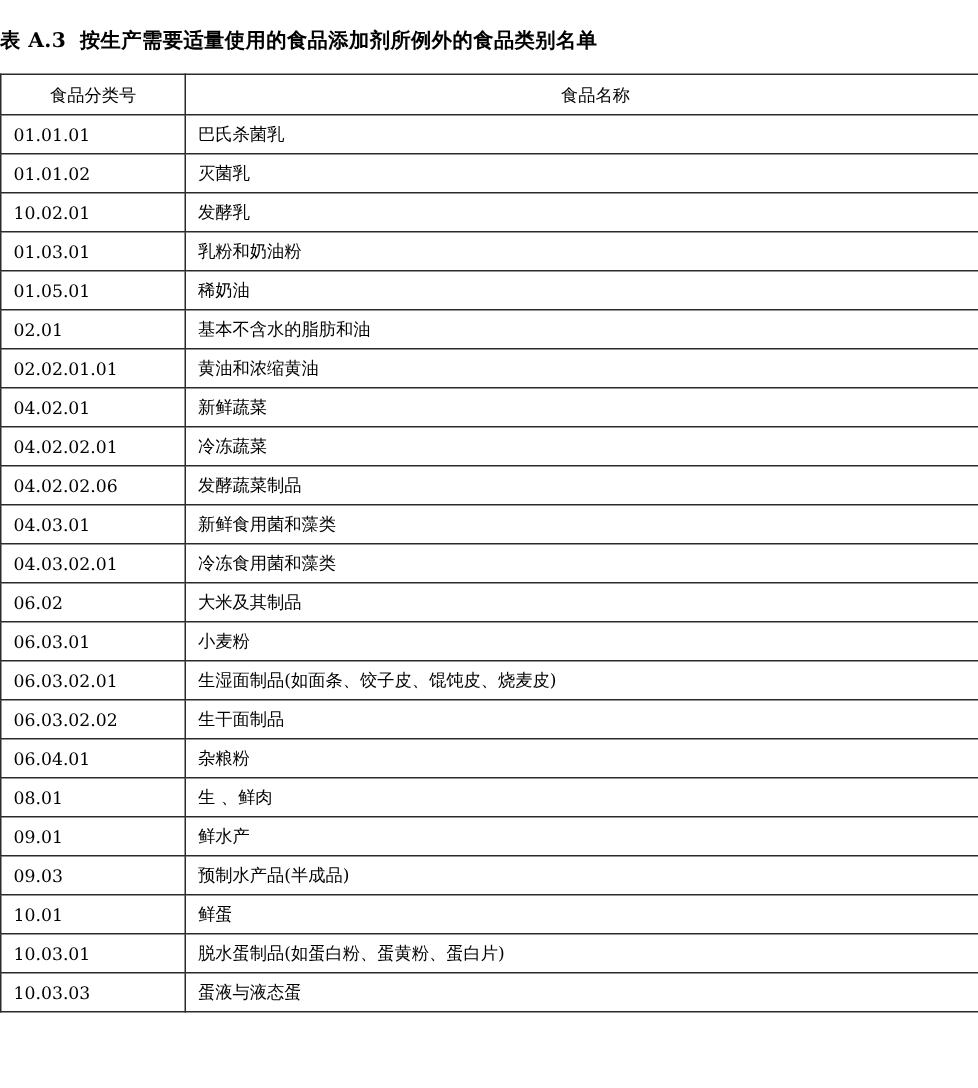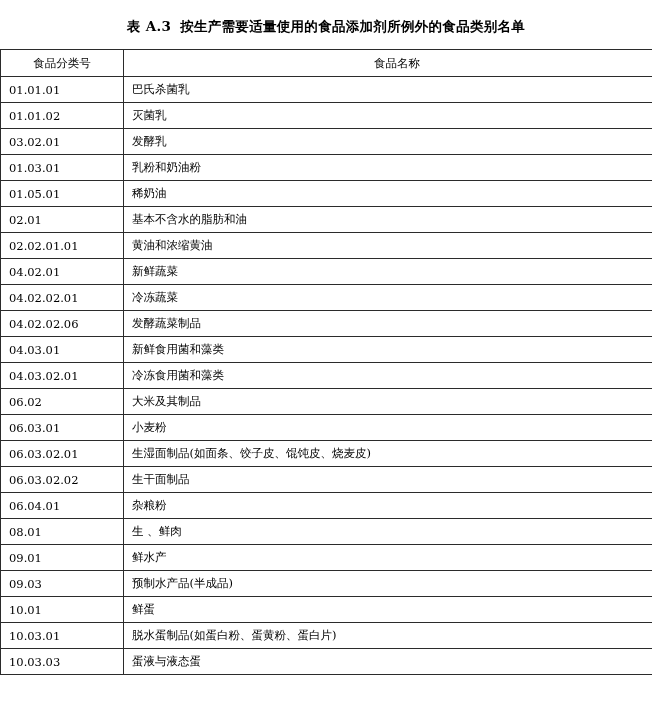--- a/index.html
+++ b/index.html
@@ -14,21 +14,20 @@
     color: #000000;
     overflow: hidden;
   }
   .page {
     width: 652px;
     height: 725px;
     position: relative;
     box-sizing: border-box;
   }
   .table-title {
-    text-align: center;
     font-weight: bold;
     font-size: 13.5px;
     letter-spacing: 0.3px;
     padding-top: 18px;
     padding-bottom: 13px;
     font-family: "DejaVu Serif", "Liberation Serif", serif;
   }
   .table-title .title-label {
     margin-right: 9px;
   }
@@ -89,21 +88,21 @@
     <tbody>
       <tr>
         <td class="col-code">01.01.01</td>
         <td class="col-name">巴氏杀菌乳</td>
       </tr>
       <tr>
         <td class="col-code">01.01.02</td>
         <td class="col-name">灭菌乳</td>
       </tr>
       <tr>
-        <td class="col-code">03.02.01</td>
+        <td class="col-code">10.02.01</td>
         <td class="col-name">发酵乳</td>
       </tr>
       <tr>
         <td class="col-code">01.03.01</td>
         <td class="col-name">乳粉和奶油粉</td>
       </tr>
       <tr>
         <td class="col-code">01.05.01</td>
         <td class="col-name">稀奶油</td>
       </tr>

